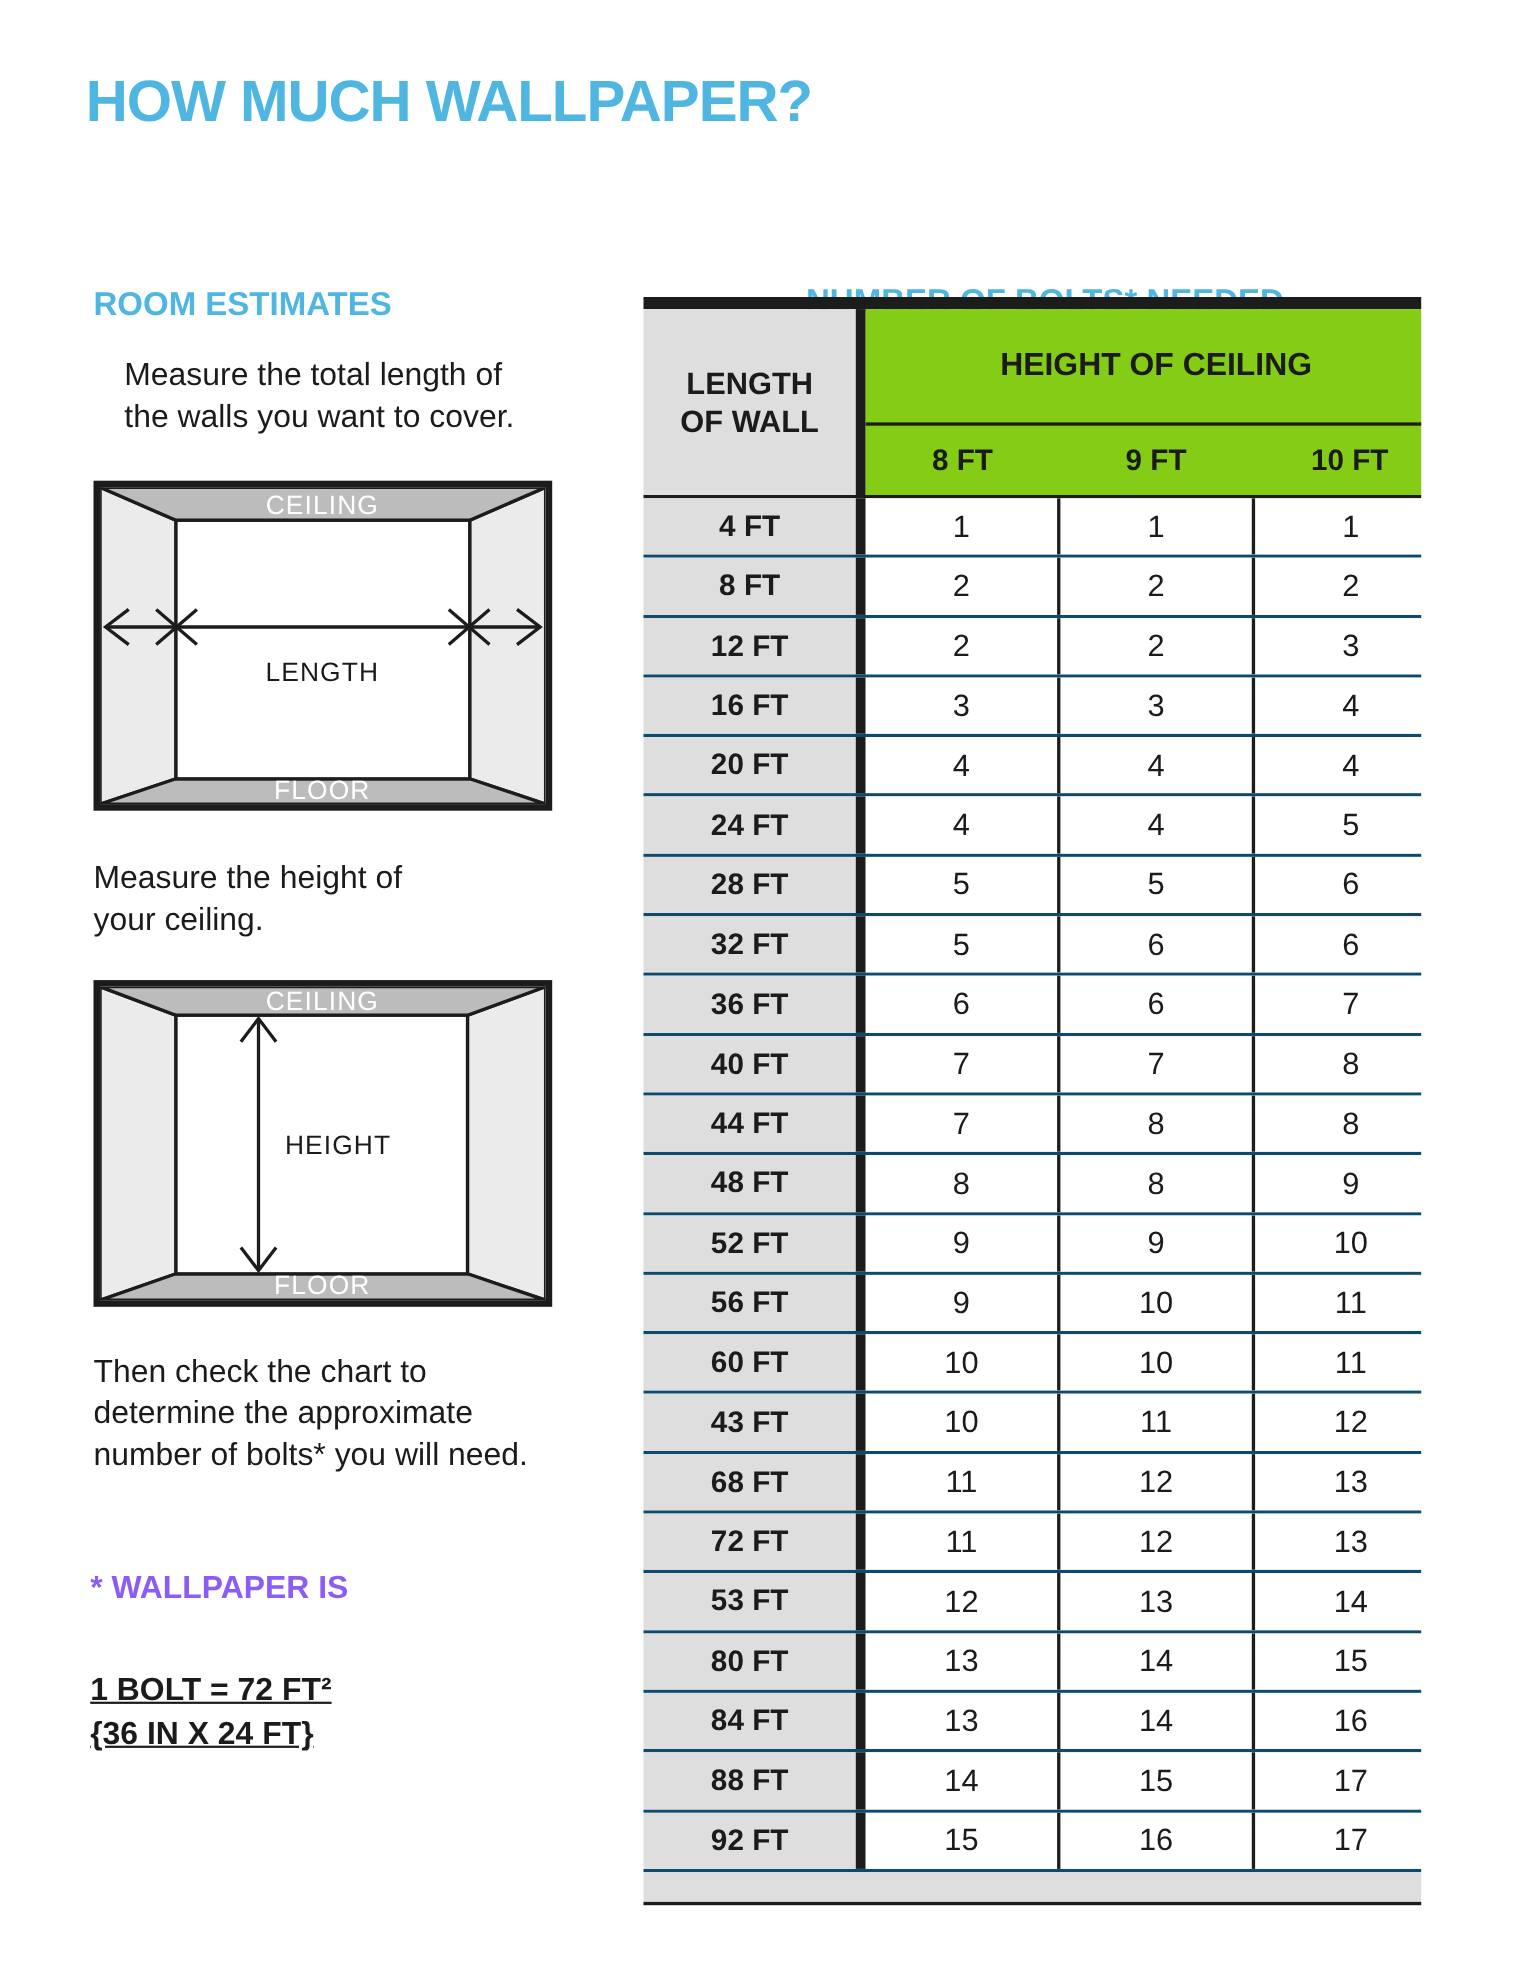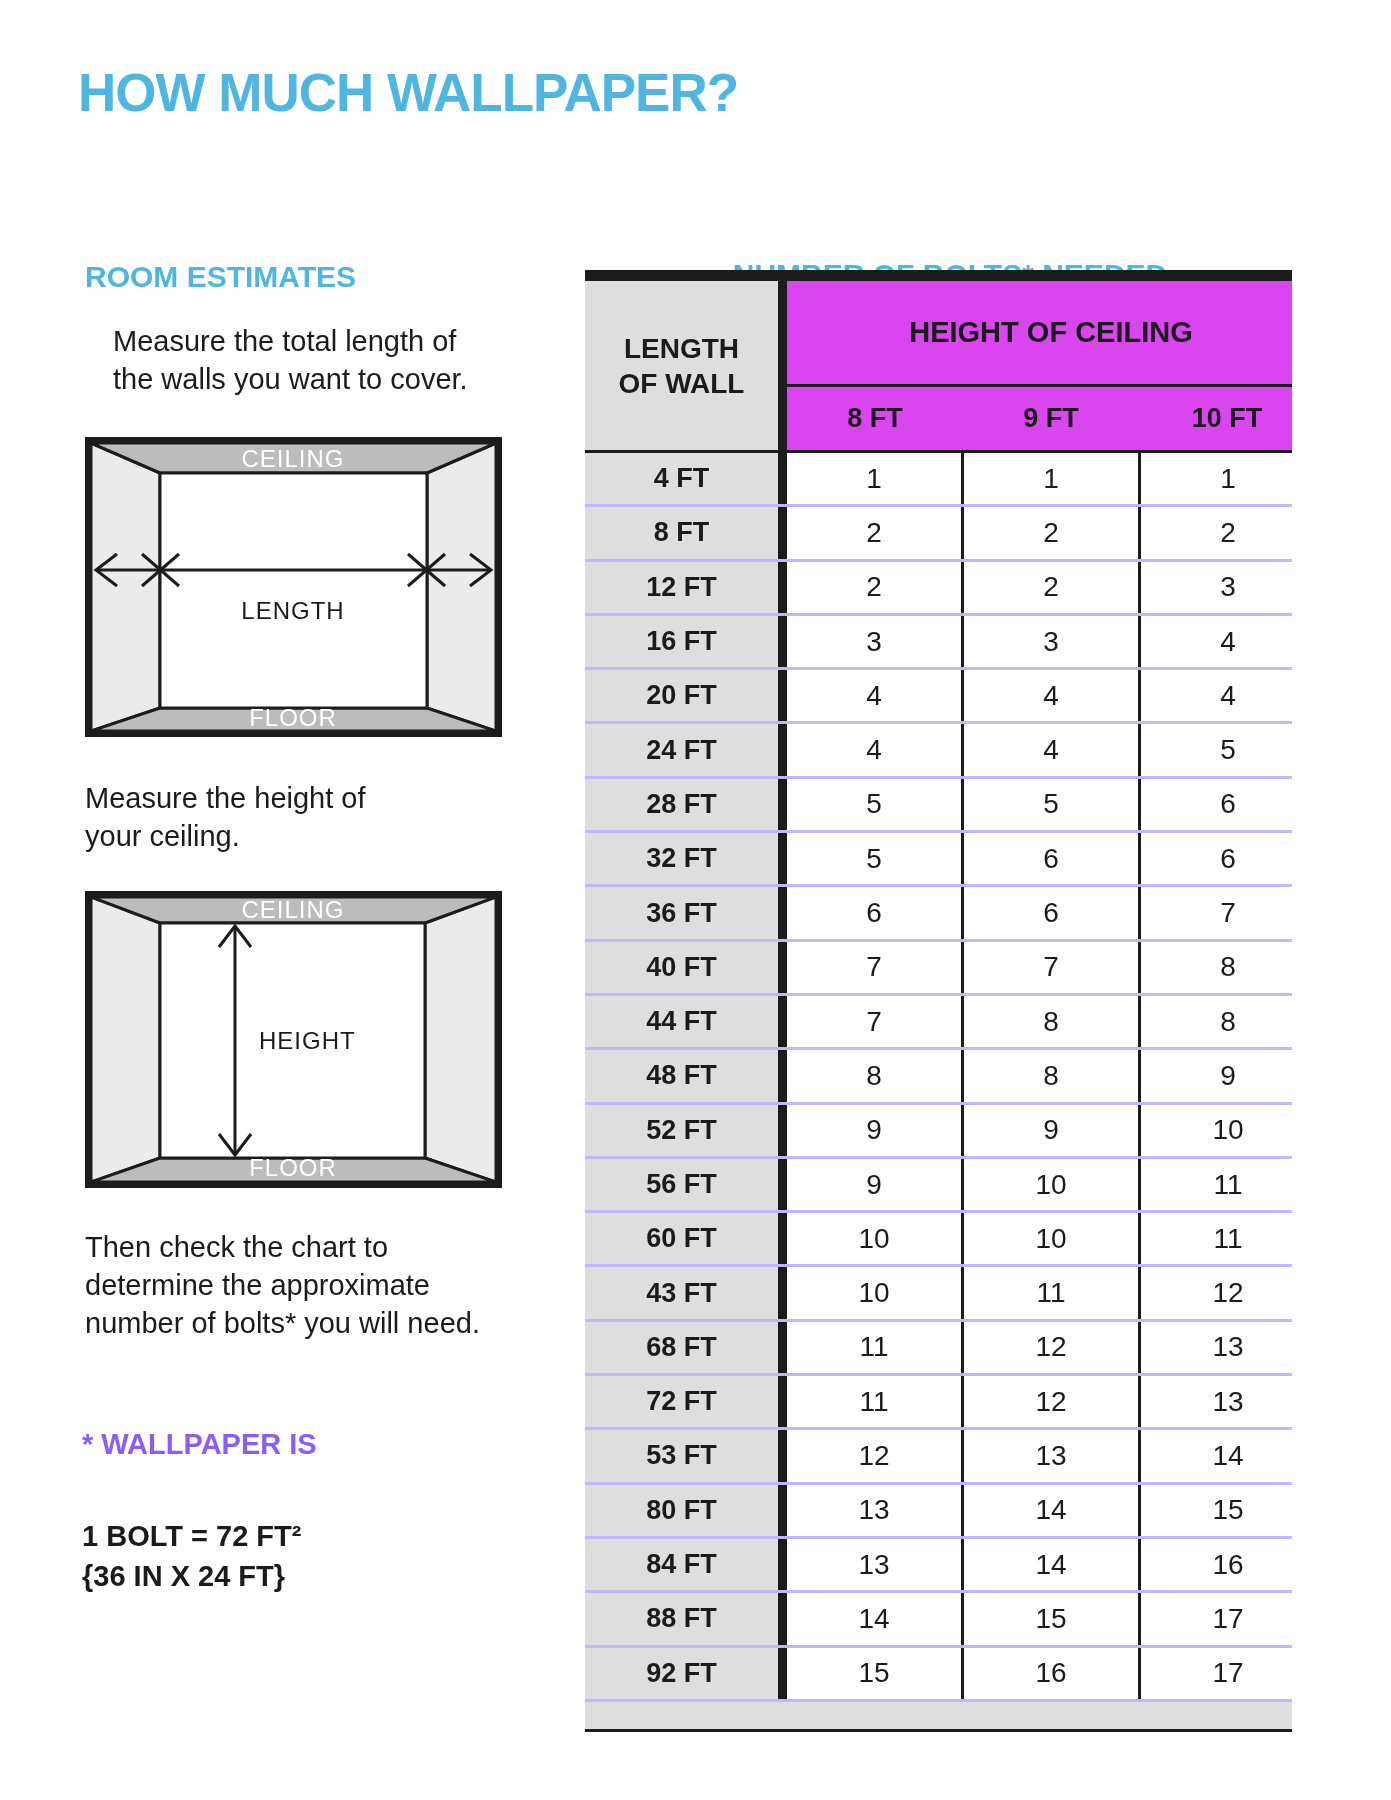--- a/index.html
+++ b/index.html
@@ -34,53 +34,53 @@
   }
   .svg-1{top:437px;}
   .svg-2{top:891px;}
   .footnote{
     position:absolute;left:82px;top:1424px;
     font-size:29px;line-height:40px;font-weight:bold;color:#8b5cf6;
   }
   .footnote .indent{padding-left:22px;}
   .bolt-note{
     position:absolute;left:82px;top:1516px;
-    font-size:29px;line-height:40px;font-weight:bold;color:#1b1b1b;
+    font-size:29px;line-height:40px;font-weight:bold;color:#1b1b1b;text-decoration:underline;
   }
   .table-heading{
     position:absolute;left:585px;top:258px;width:730px;
     text-align:center;font-size:30px;font-weight:bold;color:#4FB6E2;
   }
   .bolt-table{
     position:absolute;left:585px;top:270px;width:730px;
   }
   .t-topbar{height:11px;background:#1c1c1c;}
   .t-header{display:flex;height:169px;}
   .h-label{
     width:193px;background:#dedede;
     display:flex;flex-direction:column;justify-content:center;align-items:center;
     font-size:28px;font-weight:bold;line-height:35px;text-align:center;
     white-space:pre-line;color:#1b1b1b;
   }
   .vsep{width:9px;background:#1c1c1c;flex:none;}
-  .h-right{flex:1;display:flex;flex-direction:column;background:#d946ef;}
+  .h-right{flex:1;display:flex;flex-direction:column;background:#84cc16;}
   .h-group{
     height:106px;border-bottom:3px solid #1c1c1c;box-sizing:border-box;
     display:flex;align-items:center;justify-content:center;
     font-size:29px;font-weight:bold;color:#1b1b1b;
   }
   .h-subheads{flex:1;display:flex;}
   .subhead{
     flex:1;display:flex;align-items:center;justify-content:center;
     font-size:27px;font-weight:bold;color:#1b1b1b;
   }
   .t-body{border-top:3px solid #1c1c1c;}
   .t-row{
     display:flex;height:54.3px;box-sizing:border-box;
-    border-bottom:3px solid #c4b5fd;
+    border-bottom:3px solid #0c4a6e;
   }
   .cell-label{
     width:193px;background:#dedede;
     display:flex;align-items:center;justify-content:center;
     font-size:27px;font-weight:bold;color:#1b1b1b;
   }
   .cell-val{
     flex:1;background:#ffffff;
     display:flex;align-items:center;justify-content:center;
     font-size:28px;color:#1b1b1b;

